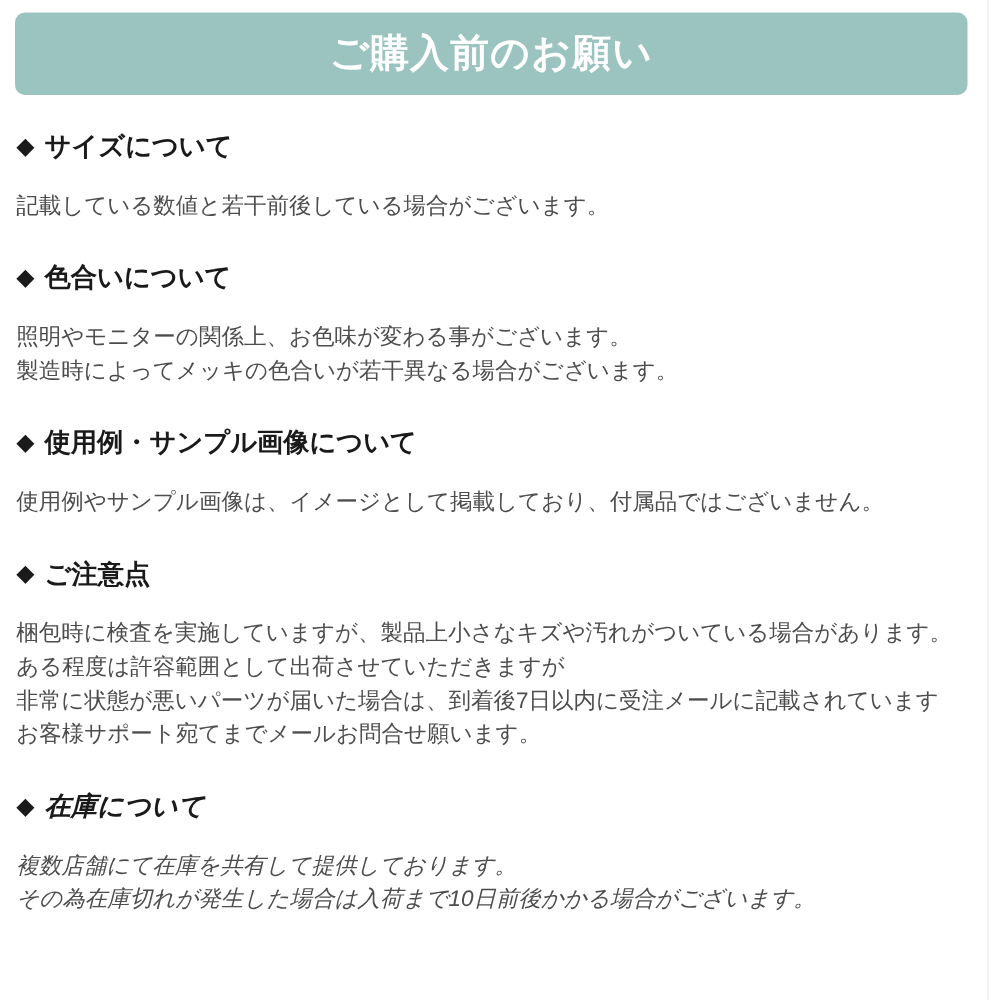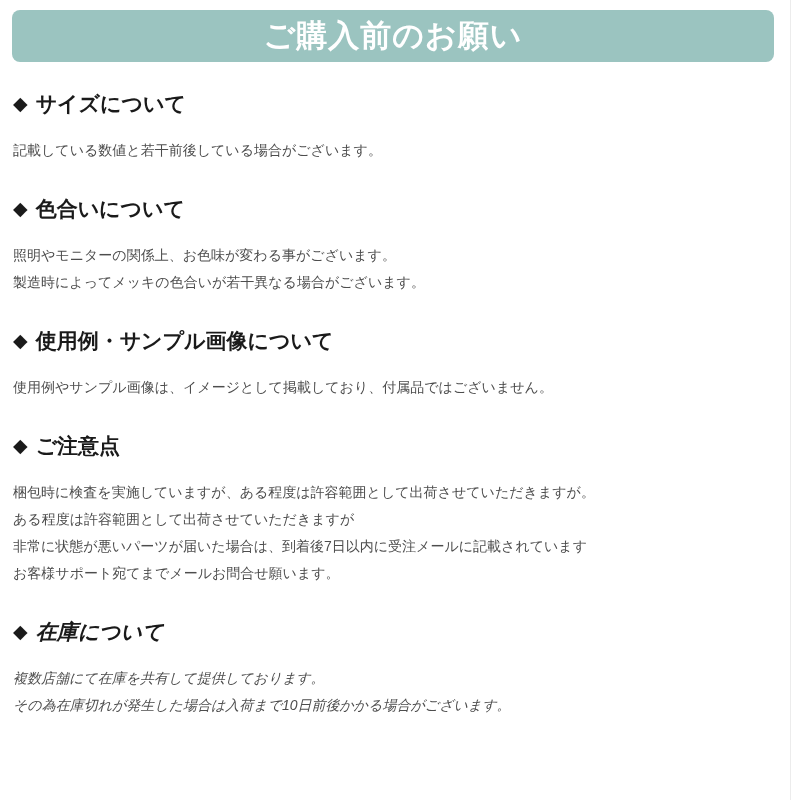--- a/index.html
+++ b/index.html
@@ -18,21 +18,21 @@
   .page-right-rule {
     position: absolute;
     top: 0;
     left: 790px;
     width: 1px;
     height: 800px;
     background: #ececec;
   }
   .banner {
     margin: 10px 26px 0 12px;
-    height: 52px;
+    height: 66px;
     background: #9bc4c0;
     border-radius: 8px;
     display: flex;
     align-items: center;
     justify-content: center;
   }
   .banner-title {
     color: #ffffff;
     font-size: 31px;
     font-weight: bold;
@@ -53,21 +53,21 @@
     margin-bottom: 21px;
     white-space: nowrap;
   }
   .bullet {
     display: inline-block;
     margin-right: 8px;
     font-size: 19px;
     vertical-align: 1px;
   }
   .body-line {
-    font-size: 14px;
+    font-size: 18px;
     line-height: 27px;
     color: #4d4d4d;
     white-space: nowrap;
   }
 </style>
 </head>
 <body>
 
 <div class="page">
 
@@ -95,21 +95,21 @@
     <section class="section">
       <h2 class="heading"><span class="bullet">◆</span><span>使用例・サンプル画像について</span></h2>
       <div class="body">
         <div class="body-line">使用例やサンプル画像は、イメージとして掲載しており、付属品ではございません。</div>
       </div>
     </section>
 
     <section class="section">
       <h2 class="heading"><span class="bullet">◆</span><span>ご注意点</span></h2>
       <div class="body">
-        <div class="body-line">梱包時に検査を実施していますが、ある程度は許容範囲として出荷させていただきますが。</div>
+        <div class="body-line">梱包時に検査を実施していますが、製品上小さなキズや汚れがついている場合があります。</div>
         <div class="body-line">ある程度は許容範囲として出荷させていただきますが</div>
         <div class="body-line">非常に状態が悪いパーツが届いた場合は、到着後7日以内に受注メールに記載されています</div>
         <div class="body-line">お客様サポート宛てまでメールお問合せ願います。</div>
       </div>
     </section>
 
     <section class="section">
       <h2 class="heading"><span class="bullet">◆</span><span>在庫について</span></h2>
       <div class="body">
         <div class="body-line">複数店舗にて在庫を共有して提供しております。</div>

